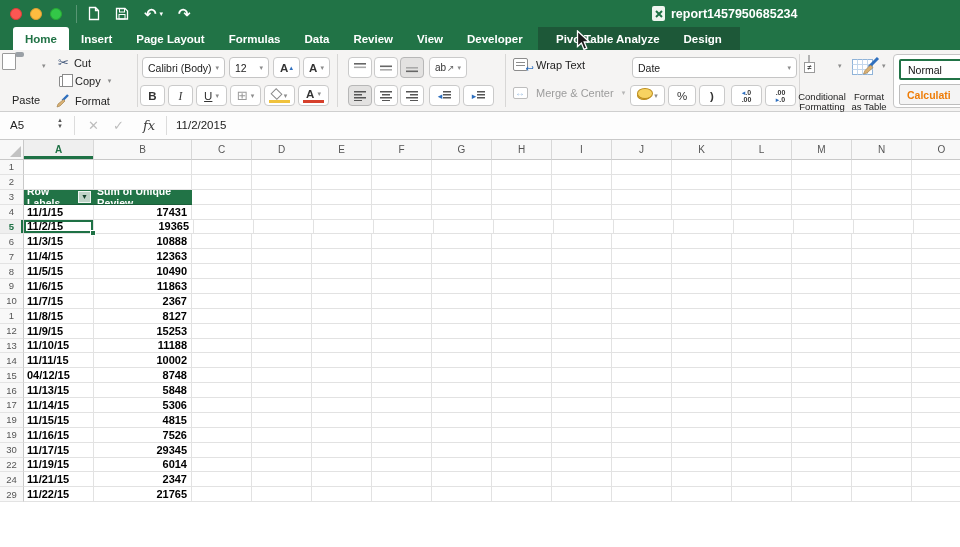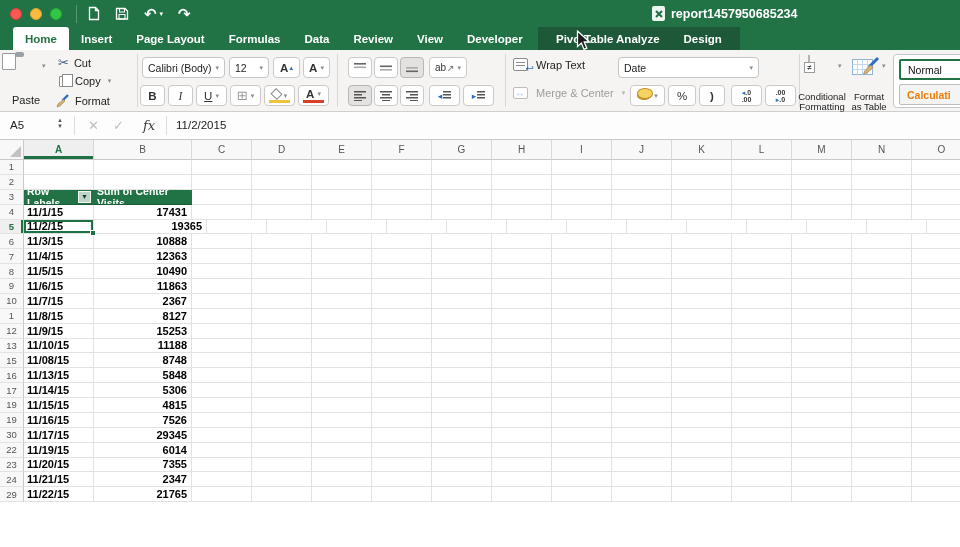--- a/index.html
+++ b/index.html
@@ -290,21 +290,21 @@
     <span class="rlabel">Wrap Text</span>
   </div>
   <div class="abs" style="left:513px;top:37px;display:flex;align-items:center;gap:8px">
     <span class="mergeic">
         <span class="marr">↔</span>
       </span>
     <span class="rlabel gray">Merge &amp; Center</span>
     <span style="font-size:7px;color:#b5b5b5">▾</span>
   </div>
 
-  <div class="abs combo" style="left:618px;top:7px;width:141px">
+  <div class="abs combo" style="left:632px;top:7px;width:165px">
     <span>Date</span>
     <span class="cbcaret">▾</span>
   </div>
   <div class="abs sbtn" style="left:630px;top:35px;width:35px">
     <span class="coin"></span>
     <span class="dcaret">▾</span>
   </div>
   <div class="abs sbtn" style="left:668px;top:35px;width:28px">%</div>
   <div class="abs sbtn" style="left:699px;top:35px;width:26px;font-weight:700">)</div>
   <div class="abs sbtn" style="left:731px;top:35px;width:31px">
@@ -420,21 +420,21 @@
       <div class="cell" style="width: 60px;"></div>
       <div class="cell" style="width: 60px;"></div>
       <div class="cell" style="width: 60px;"></div>
     </div>
     <div class="row" style="height: 14.8846px;">
       <div class="gut">3</div>
       <div class="cell pvt" style="width: 70px;">
         <span>Row Labels</span>
         <span class="filterbtn">▼</span>
       </div>
-      <div class="cell pvt" style="width: 98px;">Sum of Center Visits</div>
+      <div class="cell pvt" style="width: 98px;">Sum of Unique Review</div>
       <div class="cell" style="width: 60px;"></div>
       <div class="cell" style="width: 60px;"></div>
       <div class="cell" style="width: 60px;"></div>
       <div class="cell" style="width: 60px;"></div>
       <div class="cell" style="width: 60px;"></div>
       <div class="cell" style="width: 60px;"></div>
       <div class="cell" style="width: 60px;"></div>
       <div class="cell" style="width: 60px;"></div>
       <div class="cell" style="width: 60px;"></div>
       <div class="cell" style="width: 60px;"></div>
@@ -456,21 +456,21 @@
       <div class="cell" style="width: 60px;"></div>
       <div class="cell" style="width: 60px;"></div>
       <div class="cell" style="width: 60px;"></div>
       <div class="cell" style="width: 60px;"></div>
       <div class="cell" style="width: 60px;"></div>
       <div class="cell" style="width: 60px;"></div>
     </div>
     <div class="row" style="height: 14.8846px;">
       <div class="gut selrow">5</div>
       <div class="cell date sel" style="width: 70px;">11/2/15<span class="fill-handle"></span></div>
-      <div class="cell num" style="width: 113px;">19365</div>
+      <div class="cell num" style="width: 100px;">19365</div>
       <div class="cell" style="width: 60px;"></div>
       <div class="cell" style="width: 60px;"></div>
       <div class="cell" style="width: 60px;"></div>
       <div class="cell" style="width: 60px;"></div>
       <div class="cell" style="width: 60px;"></div>
       <div class="cell" style="width: 60px;"></div>
       <div class="cell" style="width: 60px;"></div>
       <div class="cell" style="width: 60px;"></div>
       <div class="cell" style="width: 60px;"></div>
       <div class="cell" style="width: 60px;"></div>
@@ -616,22 +616,40 @@
       <div class="cell" style="width: 60px;"></div>
       <div class="cell" style="width: 60px;"></div>
       <div class="cell" style="width: 60px;"></div>
       <div class="cell" style="width: 60px;"></div>
       <div class="cell" style="width: 60px;"></div>
       <div class="cell" style="width: 60px;"></div>
       <div class="cell" style="width: 60px;"></div>
       <div class="cell" style="width: 60px;"></div>
     </div>
     <div class="row" style="height: 14.8846px;">
+      <div class="gut">14</div>
+      <div class="cell date" style="width: 70px;">11/11/15</div>
+      <div class="cell num" style="width: 98px;">10002</div>
+      <div class="cell" style="width: 60px;"></div>
+      <div class="cell" style="width: 60px;"></div>
+      <div class="cell" style="width: 60px;"></div>
+      <div class="cell" style="width: 60px;"></div>
+      <div class="cell" style="width: 60px;"></div>
+      <div class="cell" style="width: 60px;"></div>
+      <div class="cell" style="width: 60px;"></div>
+      <div class="cell" style="width: 60px;"></div>
+      <div class="cell" style="width: 60px;"></div>
+      <div class="cell" style="width: 60px;"></div>
+      <div class="cell" style="width: 60px;"></div>
+      <div class="cell" style="width: 60px;"></div>
+      <div class="cell" style="width: 60px;"></div>
+    </div>
+    <div class="row" style="height: 14.8846px;">
       <div class="gut">15</div>
-      <div class="cell date" style="width: 70px;">11/08/15</div>
+      <div class="cell date" style="width: 70px;">04/12/15</div>
       <div class="cell num" style="width: 98px;">8748</div>
       <div class="cell" style="width: 60px;"></div>
       <div class="cell" style="width: 60px;"></div>
       <div class="cell" style="width: 60px;"></div>
       <div class="cell" style="width: 60px;"></div>
       <div class="cell" style="width: 60px;"></div>
       <div class="cell" style="width: 60px;"></div>
       <div class="cell" style="width: 60px;"></div>
       <div class="cell" style="width: 60px;"></div>
       <div class="cell" style="width: 60px;"></div>
@@ -727,38 +745,20 @@
       <div class="cell" style="width: 60px;"></div>
       <div class="cell" style="width: 60px;"></div>
       <div class="cell" style="width: 60px;"></div>
       <div class="cell" style="width: 60px;"></div>
       <div class="cell" style="width: 60px;"></div>
     </div>
     <div class="row" style="height: 14.8846px;">
       <div class="gut">22</div>
       <div class="cell date" style="width: 70px;">11/19/15</div>
       <div class="cell num" style="width: 98px;">6014</div>
-      <div class="cell" style="width: 60px;"></div>
-      <div class="cell" style="width: 60px;"></div>
-      <div class="cell" style="width: 60px;"></div>
-      <div class="cell" style="width: 60px;"></div>
-      <div class="cell" style="width: 60px;"></div>
-      <div class="cell" style="width: 60px;"></div>
-      <div class="cell" style="width: 60px;"></div>
-      <div class="cell" style="width: 60px;"></div>
-      <div class="cell" style="width: 60px;"></div>
-      <div class="cell" style="width: 60px;"></div>
-      <div class="cell" style="width: 60px;"></div>
-      <div class="cell" style="width: 60px;"></div>
-      <div class="cell" style="width: 60px;"></div>
-    </div>
-    <div class="row" style="height: 14.8846px;">
-      <div class="gut">23</div>
-      <div class="cell date" style="width: 70px;">11/20/15</div>
-      <div class="cell num" style="width: 98px;">7355</div>
       <div class="cell" style="width: 60px;"></div>
       <div class="cell" style="width: 60px;"></div>
       <div class="cell" style="width: 60px;"></div>
       <div class="cell" style="width: 60px;"></div>
       <div class="cell" style="width: 60px;"></div>
       <div class="cell" style="width: 60px;"></div>
       <div class="cell" style="width: 60px;"></div>
       <div class="cell" style="width: 60px;"></div>
       <div class="cell" style="width: 60px;"></div>
       <div class="cell" style="width: 60px;"></div>

